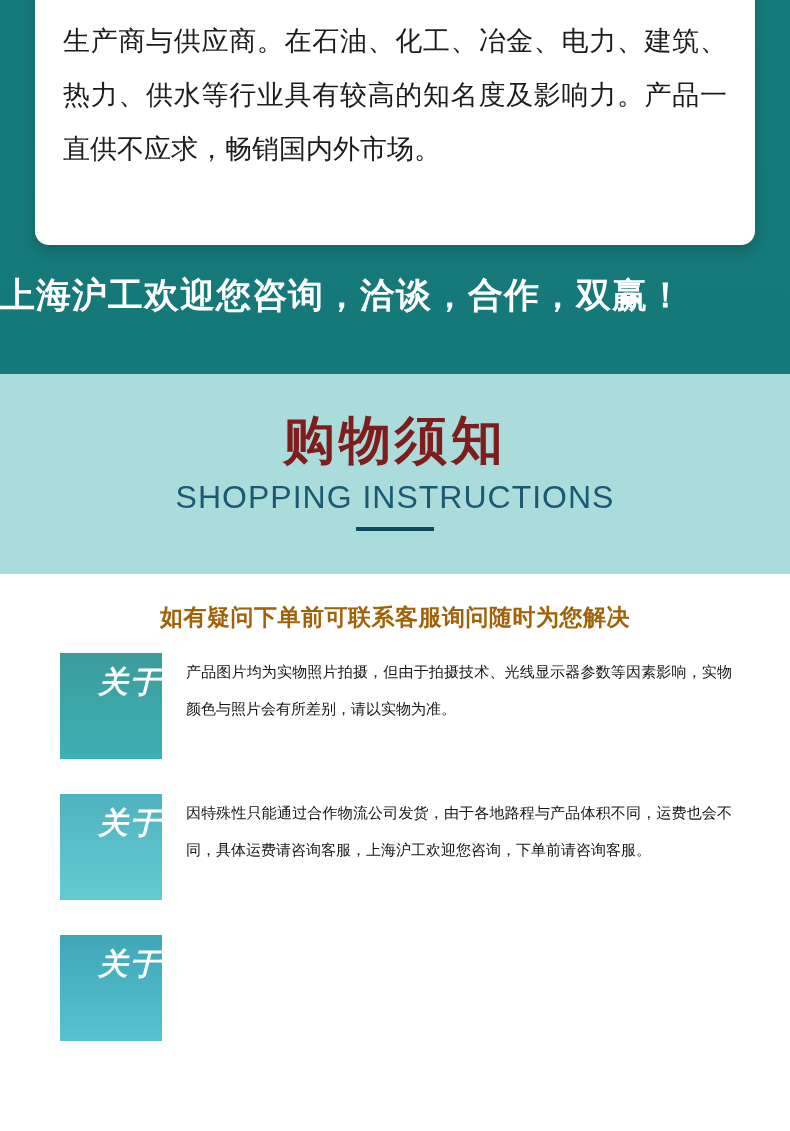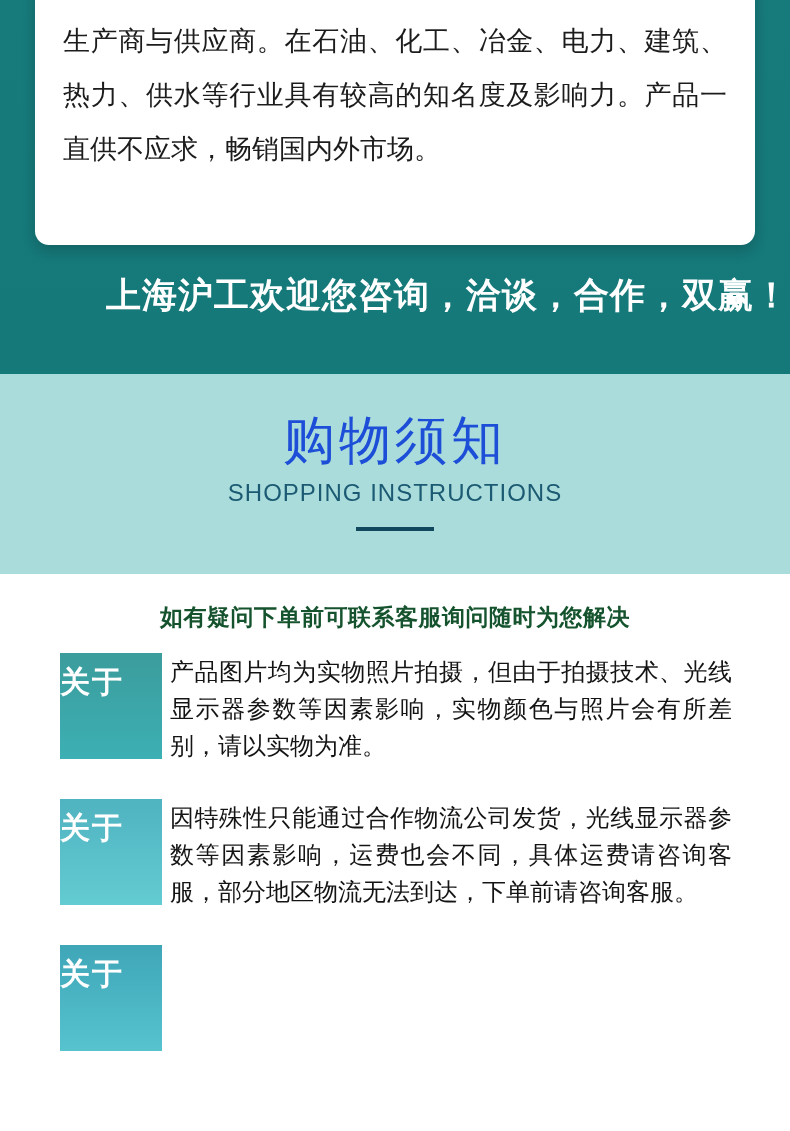--- a/index.html
+++ b/index.html
@@ -50,21 +50,21 @@
     text-align: justify;
     margin: 0;
     padding-top: 0px;
     font-family: "Liberation Sans", sans-serif;
   }
   .welcome-line {
     position: absolute;
     left: 0;
     top: 272px;
     width: 790px;
-    text-align: right;
+    text-align: left;
     color: #ffffff;
     font-size: 35px;
     font-weight: bold;
     letter-spacing: 1px;
     font-family: "Liberation Sans", sans-serif;
   }
 
   
   .ship-header {
     background: #aadcdc;
@@ -72,32 +72,32 @@
     position: relative;
     box-sizing: border-box;
   }
   .ship-title {
     position: absolute;
     top: 32px;
     left: 0;
     width: 790px;
     text-align: center;
     font-size: 52px;
-    font-weight: normal;
-    color: #1d4ed8;
+    font-weight: bold;
+    color: #7f1d1d;
     letter-spacing: 4px;
     font-family: "Liberation Sans", sans-serif;
   }
   .ship-sub {
     position: absolute;
     top: 105px;
     left: 0;
     width: 790px;
     text-align: center;
-    font-size: 24px;
+    font-size: 32px;
     color: #1b5a72;
     letter-spacing: 1px;
     font-family: "Liberation Sans", sans-serif;
   }
   .ship-rule {
     position: absolute;
     top: 153px;
     left: 356px;
     width: 78px;
     height: 4px;
@@ -107,49 +107,50 @@
   
   .notes {
     background: #ffffff;
     padding: 0;
     position: relative;
   }
   .notes-lead {
     text-align: center;
     font-size: 23px;
     font-weight: bold;
-    color: #14532d;
+    color: #a16207;
     padding: 28px 0 20px 0;
     letter-spacing: 0.5px;
   }
   .note-row {
     display: flex;
     align-items: flex-start;
     padding: 0 58px 0 60px;
     margin-bottom: 35px;
   }
   .note-badge {
     flex: 0 0 auto;
     width: 102px;
     height: 106px;
     color: #ffffff;
     font-size: 30px;
     font-weight: bold;
     line-height: 49px;
-    text-align: left;
+    text-align: right;
     padding-top: 4px;
     box-sizing: border-box;
     letter-spacing: 2px;
+    font-style: italic;
   }
   .badge-1 { background: linear-gradient(180deg, #3c9c9c 0%, #3cb0b4 100%); }
   .badge-2 { background: linear-gradient(180deg, #4fb3c0 0%, #63cbd2 100%); }
   .badge-3 { background: linear-gradient(180deg, #3fa6b8 0%, #56c3cf 100%); }
   .note-text {
-    margin-left: 8px;
-    font-size: 24px;
+    margin-left: 24px;
+    font-size: 15px;
     line-height: 37px;
     color: #141414;
     text-align: justify;
     flex: 1 1 auto;
   }
 </style>
 </head>
 <body>
 
 <div class="page">
@@ -174,21 +175,21 @@
       <div class="note-badge badge-1">
         <div>关于</div>
       </div>
       <div class="note-text">产品图片均为实物照片拍摄，但由于拍摄技术、光线显示器参数等因素影响，实物颜色与照片会有所差别，请以实物为准。</div>
     </div>
 
     <div class="note-row">
       <div class="note-badge badge-2">
         <div>关于</div>
       </div>
-      <div class="note-text">因特殊性只能通过合作物流公司发货，光线显示器参数等因素影响，运费也会不同，具体运费请咨询客服，部分地区物流无法到达，下单前请咨询客服。</div>
+      <div class="note-text">因特殊性只能通过合作物流公司发货，由于各地路程与产品体积不同，运费也会不同，具体运费请咨询客服，上海沪工欢迎您咨询，下单前请咨询客服。</div>
     </div>
 
     <div class="note-row">
       <div class="note-badge badge-3">
         <div>关于</div>
       </div>
     </div>
   </section>
 
 </div>

